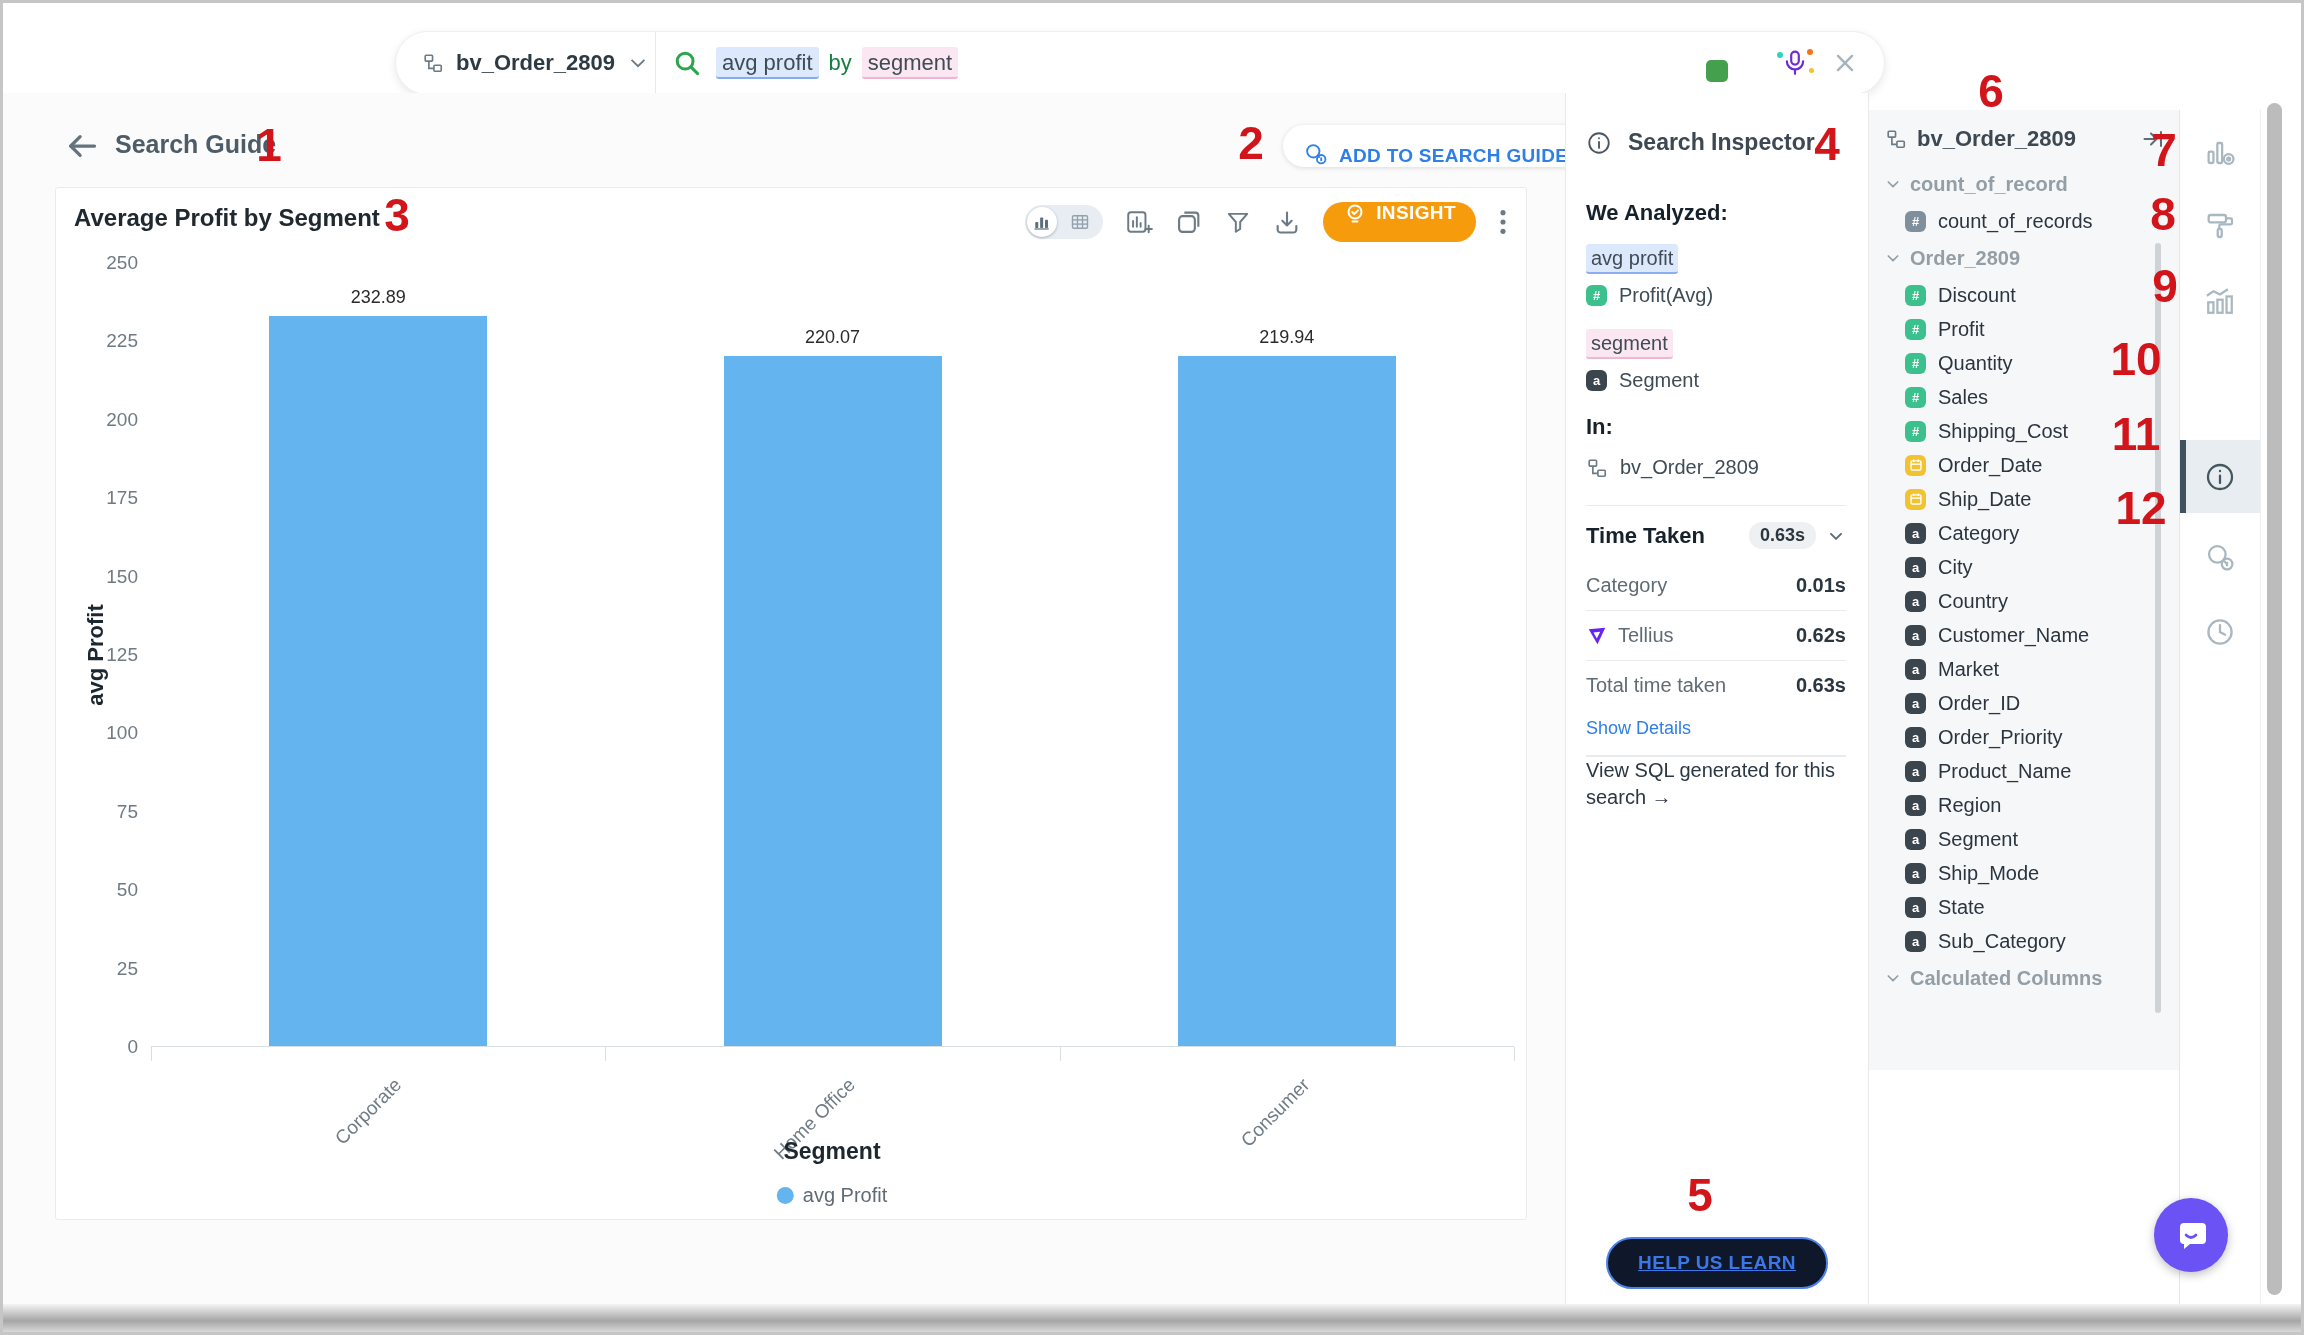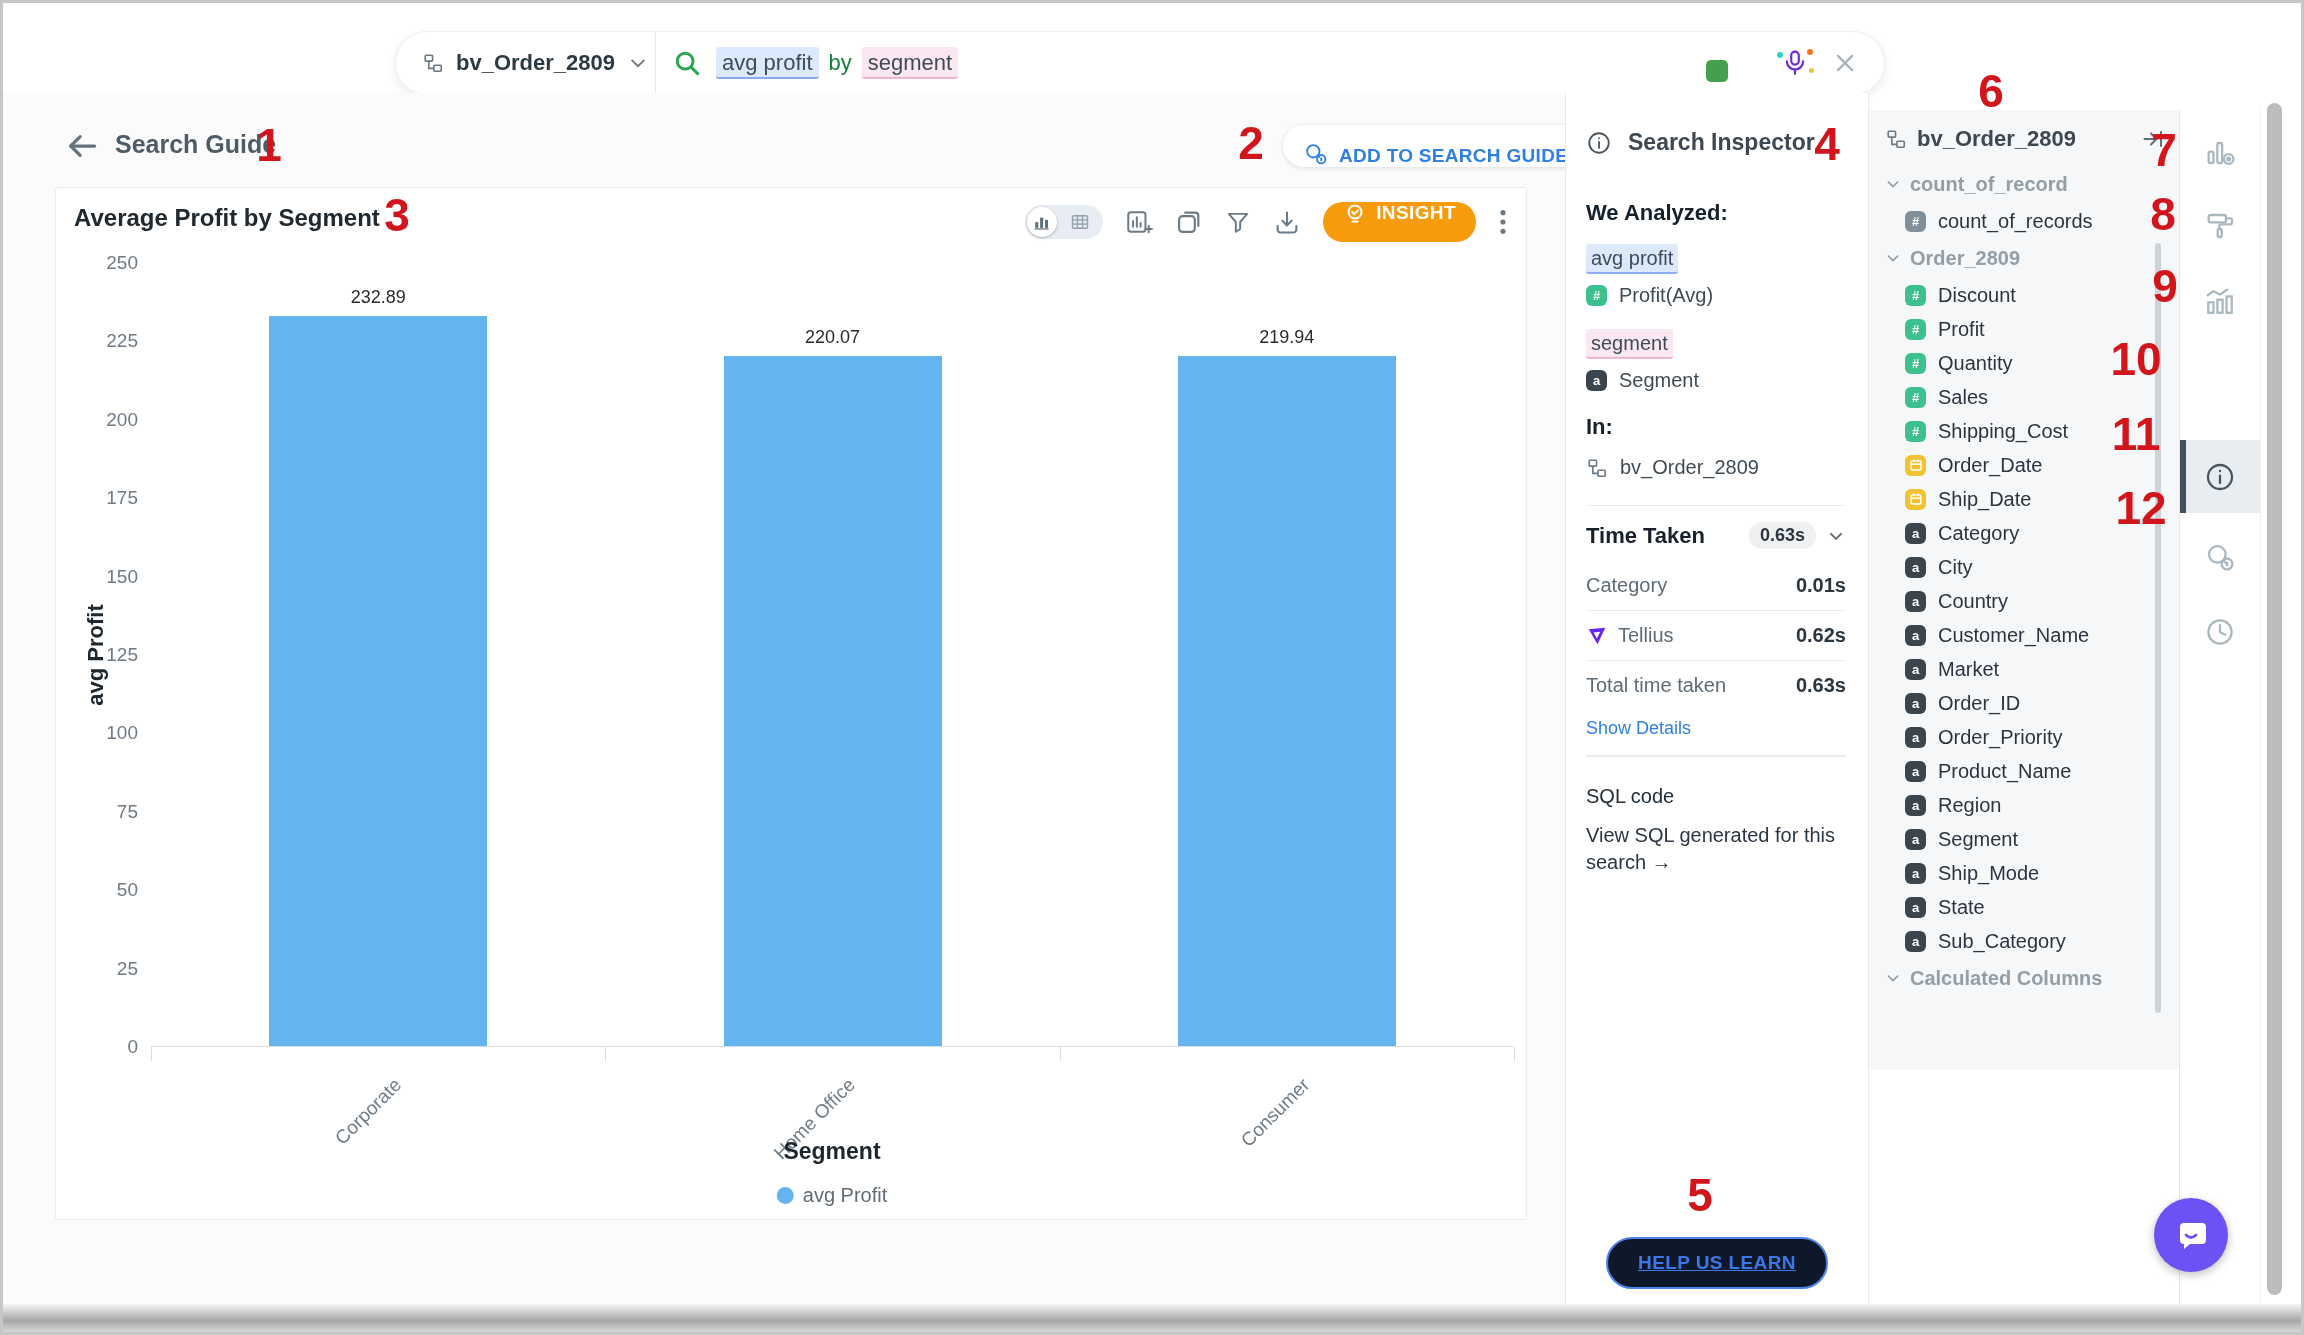--- a/index.html
+++ b/index.html
@@ -392,21 +392,20 @@
         </div>
         <div class="insp-div"></div>
         <div class="time-row">
           <span>Total time taken</span>
           <span class="val">0.63s</span>
         </div>
       </div>
     <div class="show-details">Show Details</div>
     <div class="insp-div"></div>
     <div class="insp-div"></div>
-    <div class="sql-label">SQL code</div>
     <div class="sql-link">
       <span>View SQL generated for this search</span> <span>→</span>
     </div>
     <button class="help-btn">HELP US LEARN</button>
   </div>
 
   <div class="fields-panel">
     <div class="fp-header">
       <span class="ico-slate">
         <svg width="22" height="22" viewBox="0 0 24 24" fill="none" stroke="currentColor" stroke-width="1.8">

